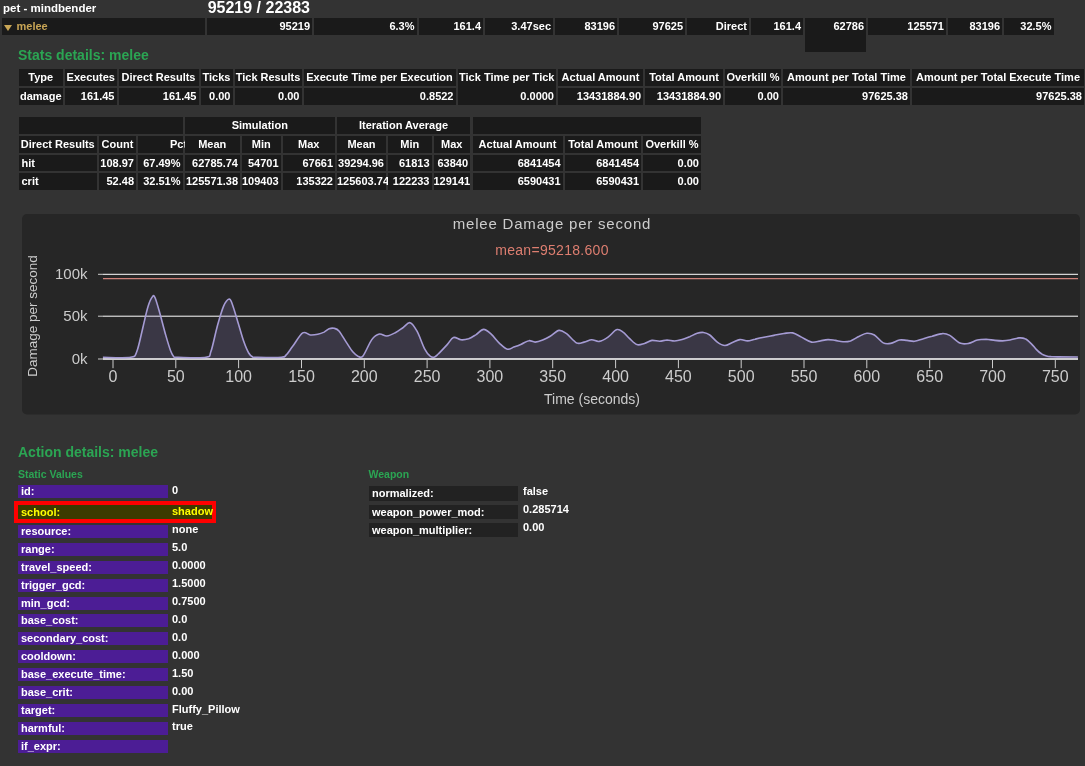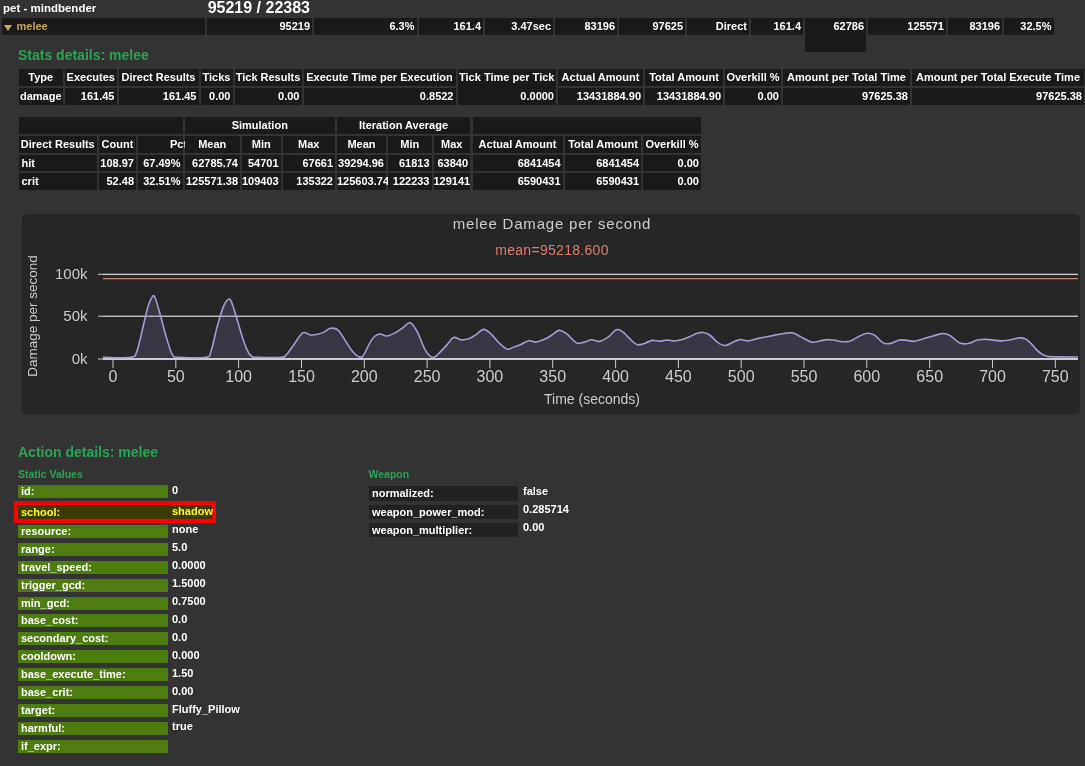--- a/index.html
+++ b/index.html
@@ -3,21 +3,21 @@
 html,body{margin:0;padding:0;background:#333333;}
 body{width:1085px;height:766px;position:relative;font-family:"Liberation Sans",sans-serif;overflow:hidden;}
 .c{position:absolute;font-size:11px;font-weight:bold;color:#ffffff;white-space:nowrap;box-sizing:border-box;}
 .d{background:#1a1a1a;}
 .t{background:transparent;}
 .r{text-align:right;padding-right:2px;}
 .l{text-align:left;padding-left:3px;}
 .ctr{text-align:center;}
 .h2{position:absolute;font-size:14px;font-weight:bold;color:#2ba553;white-space:nowrap;}
 .h3{position:absolute;font-size:10.5px;font-weight:bold;color:#2ba553;white-space:nowrap;}
-.lab{width:150px;height:13px;line-height:13px;background:#4d7c0f;padding-left:3px;}
+.lab{width:150px;height:13px;line-height:13px;background:#4c1d95;padding-left:3px;}
 .lab2{width:149px;height:14.5px;line-height:14.5px;background:#222222;padding-left:3px;}
 .val{height:13px;line-height:13px;}
 text{font-family:"Liberation Sans",sans-serif;}
 .xl{fill:#cccccc;font-size:16px;text-anchor:middle;}
 .yl{fill:#cccccc;font-size:15px;text-anchor:end;}
 .ttl{fill:#cccccc;font-size:15px;text-anchor:middle;letter-spacing:0.8px;}
 .sub{fill:#dd7e70;font-size:14px;text-anchor:middle;letter-spacing:0.3px;}
 .xt{fill:#cccccc;font-size:14px;text-anchor:middle;}
 .yt{fill:#cccccc;font-size:13.5px;text-anchor:middle;}
 </style></head><body>

